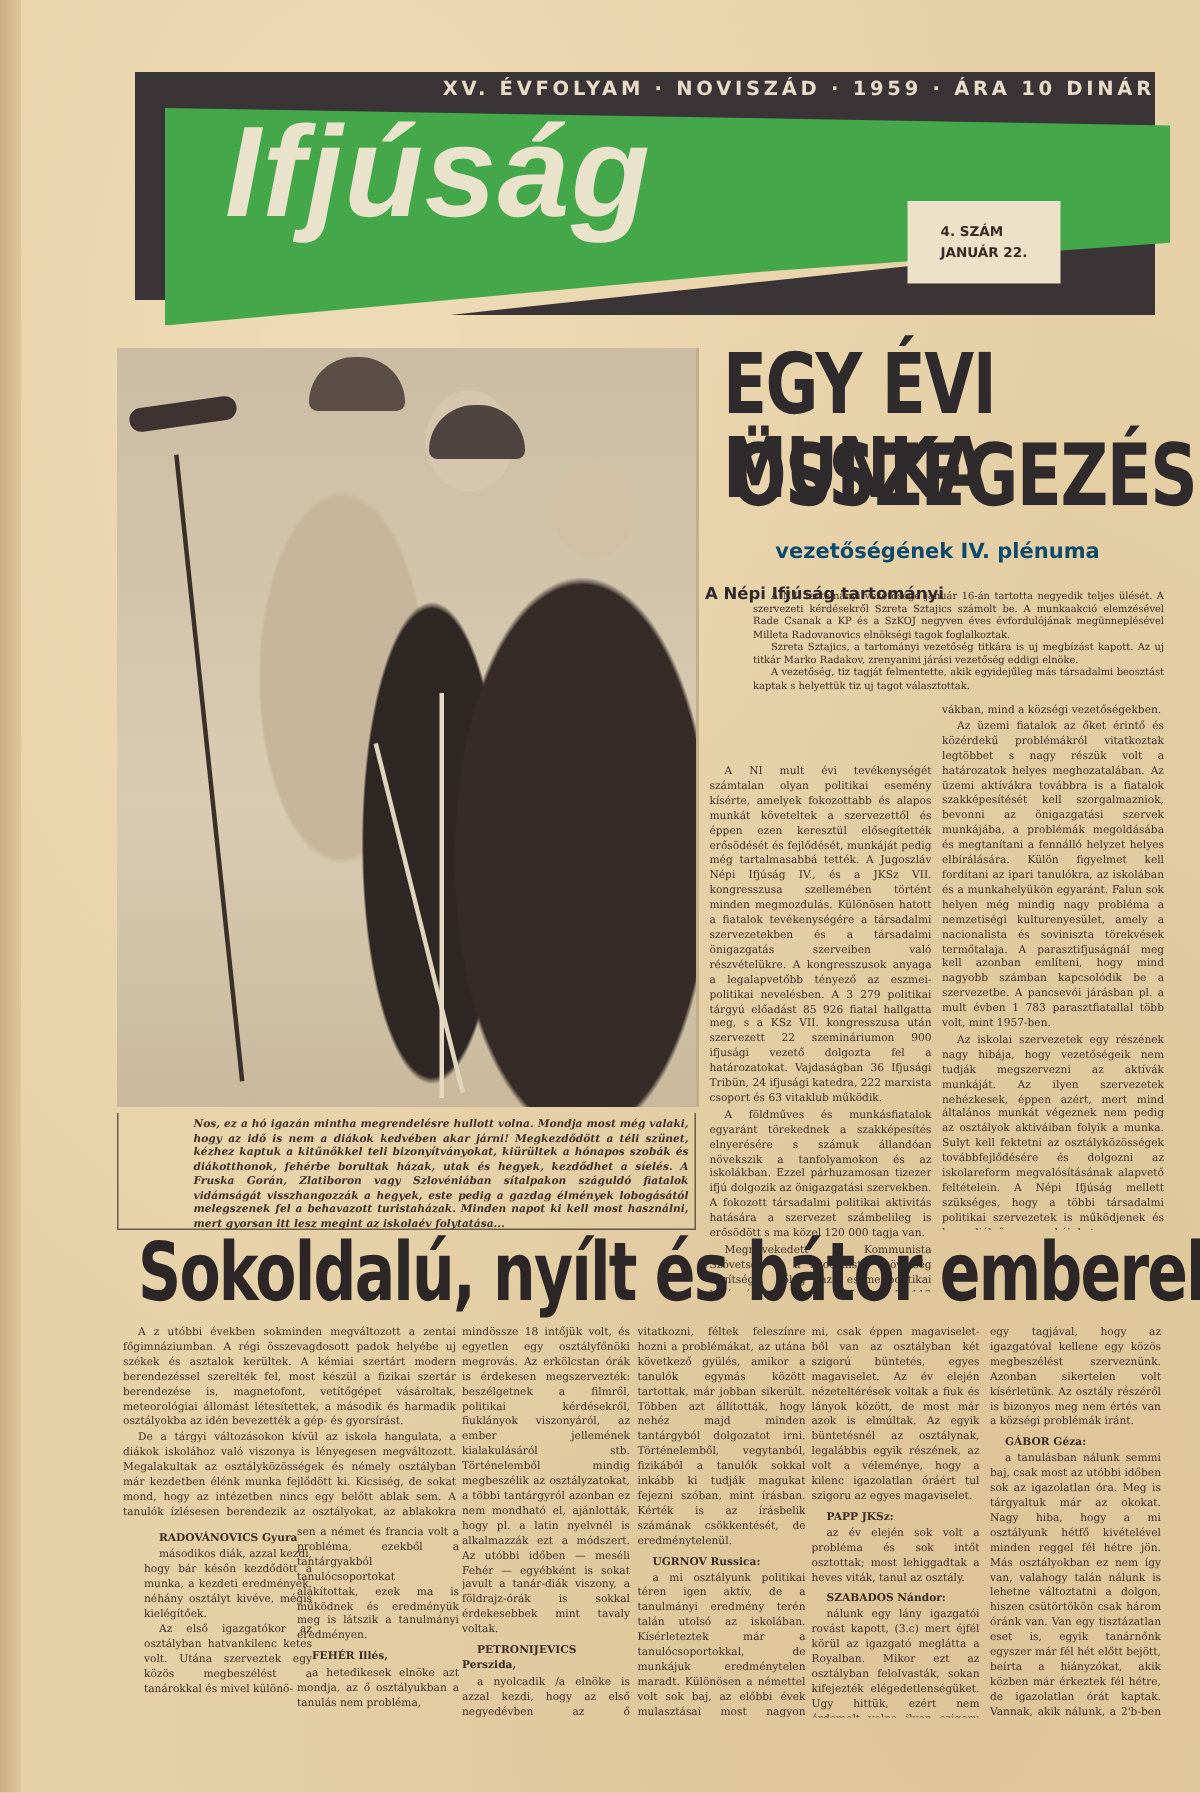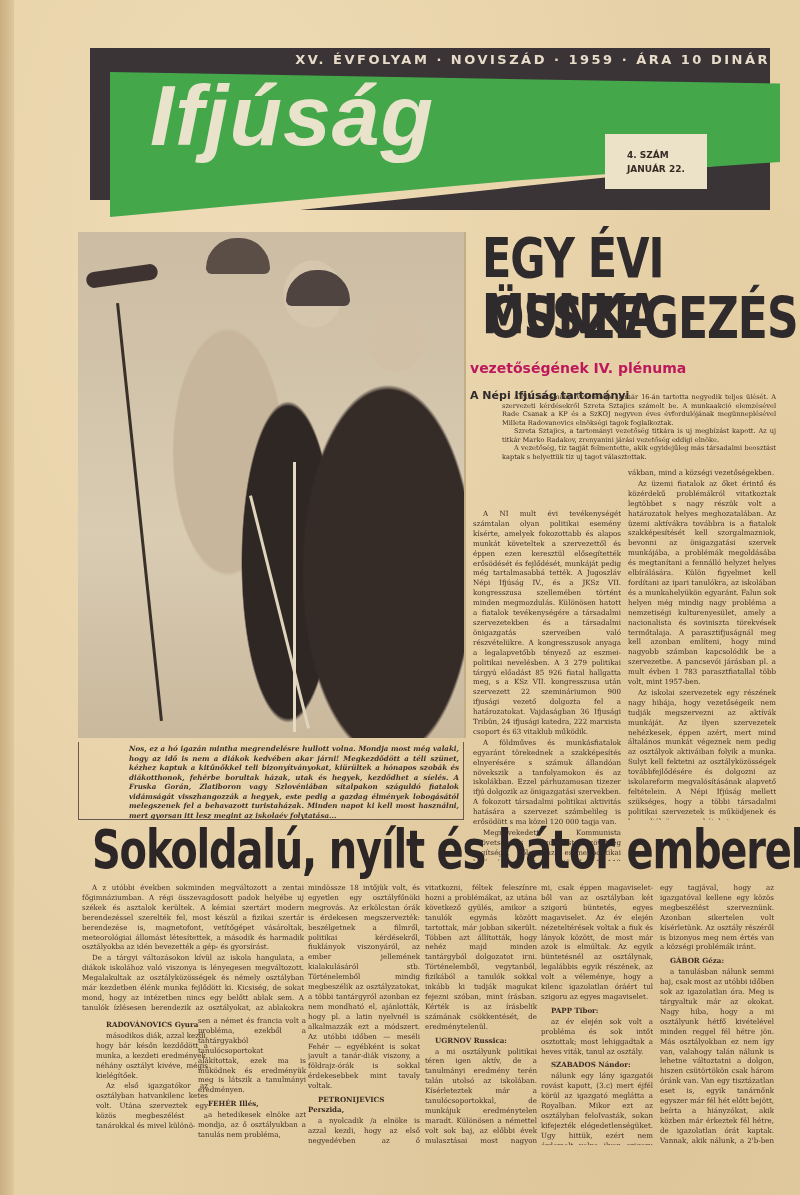--- a/index.html
+++ b/index.html
@@ -56,22 +56,22 @@
     font-size:7.1px; font-style:italic; font-weight:bold; line-height:9.5px; text-align:justify;
     padding:2px 4px 0 50px; box-sizing:border-box; color:#3f3127; }
 
   
   .hl1 { position:absolute; left:482px; top:230px; width:300px; font-family:"DejaVu Sans", sans-serif;
     font-weight:bold; font-size:43px; letter-spacing:-1px; color:#2f2a2b; transform:scaleY(1.3); transform-origin:top left; line-height:1; }
   .hl2 { position:absolute; left:487px; top:290px; width:300px; font-family:"DejaVu Sans", sans-serif;
     font-weight:bold; font-size:44px; letter-spacing:-1px; color:#2f2a2b; transform:scaleY(1.3); transform-origin:top left; line-height:1; }
   .sub1 { position:absolute; left:470px; top:341px; width:310px; text-align:left; font-family:"DejaVu Sans", sans-serif;
     font-weight:bold; font-size:11px; color:#2f2a2b;margin-top:48px; }
-  .sub2 { position:absolute; left:470px; top:360px; width:310px; text-align:left; font-family:"DejaVu Sans", sans-serif;
-    font-weight:bold; font-size:14px; color:#be185d; }
+  .sub2 { position:absolute; left:470px; top:360px; width:310px; text-align:center; font-family:"DejaVu Sans", sans-serif;
+    font-weight:bold; font-size:14px; color:#0c4a6e; }
   .lead { position:absolute; left:502px; top:393px; width:274px; font-size:6.6px; font-weight:normal; line-height:8.5px;
     text-align:justify; color:#3a2b22; }
   .lead p { margin:0; text-indent:12px; }
 
   .col { position:absolute; font-size:7.1px; line-height:9.9px; text-align:justify; color:#3b2c23; }
   .col p { margin:0 0 1px 0; text-indent:10px; }
   .col .name { font-weight:bold; text-indent:10px; margin-top:4px; }
 
   .bighead { position:absolute; left:92px; top:822px; width:680px; font-family:"DejaVu Sans", sans-serif;
     font-weight:bold; font-size:40px; color:#2c2627; letter-spacing:-1.2px; transform:scaleY(1.35); transform-origin:top left; white-space:nowrap; line-height:1; }
@@ -148,21 +148,21 @@
   <p>a nyolcadik /a elnöke is azzal kezdi, hogy az első negyedévben az ő osztályukban is mindössze kilenc diák volt intő nélkül. Erre szerveztek egy közös megbeszélést a tanárokkal, de ott a tanulók nem mertek elég nyiltan</p>
 </div>
 <div class="col" style="left:425px; top:883px; width:112px; height:262px; overflow:hidden;">
   <p style="text-indent:0">vitatkozni, féltek feleszínre hozni a problémákat, az utána következő gyülés, amikor a tanulók egymás között tartottak, már jobban sikerült. Többen azt állították, hogy nehéz majd minden tantárgyból dolgozatot irni. Történelemből, vegytanból, fizikából a tanulók sokkal inkább ki tudják magukat fejezni szóban, mint írásban. Kérték is az írásbelik számának csökkentését, de eredménytelenül.</p>
   <p class="name">UGRNOV Russica:</p>
   <p>a mi osztályunk politikai téren igen aktív, de a tanulmányi eredmény terén talán utolsó az iskolában. Kísérleteztek már a tanulócsoportokkal, de munkájuk eredménytelen maradt. Különösen a némettel volt sok baj, az előbbi évek mulasztásai most nagyon megbosszulták magukat.</p>
 
 </div>
 <div class="col" style="left:541px; top:883px; width:112px; height:262px; overflow:hidden;">
   <p style="text-indent:0">mi, csak éppen magaviselet-ből van az osztályban két szigorú büntetés, egyes magaviselet. Az év elején nézeteltérések voltak a fiuk és lányok között, de most már azok is elmúltak. Az egyik büntetésnél az osztálynak, legalábbis egyik részének, az volt a véleménye, hogy a kilenc igazolatlan óráért tul szigoru az egyes magaviselet.</p>
-  <p class="name">PAPP Tibor:</p>
+  <p class="name">PAPP JKSz:</p>
   <p>az év elején sok volt a probléma és sok intőt osztottak; most lehiggadtak a heves viták, tanul az osztály.</p>
   <p class="name">SZABADOS Nándor:</p>
   <p>nálunk egy lány igazgatói rovást kapott, (3.c) mert éjfél körül az igazgató meglátta a Royalban. Mikor ezt az osztályban feloIvasták, sokan kifejezték elégedetlenségüket. Ugy hittük, ezért nem érdemelt volna ilyen szigoru büntetést. Beszéltem is az iskola ifjusági vezetőségének</p>
 </div>
 <div class="col" style="left:660px; top:883px; width:114px; height:262px; overflow:hidden;">
   <p style="text-indent:0">egy tagjával, hogy az igazgatóval kellene egy közös megbeszélést szerveznünk. Azonban sikertelen volt kísérletünk. Az osztály részéről is bizonyos meg nem értés van a községi problémák iránt.</p>
   <p class="name">GÁBOR Géza:</p>
   <p>a tanulásban nálunk semmi baj, csak most az utóbbi időben sok az igazolatlan óra. Meg is tárgyaltuk már az okokat. Nagy hiba, hogy a mi osztályunk hétfő kivételével minden reggel fél hétre jön. Más osztályokban ez nem így van, valahogy talán nálunk is lehetne változtatni a dolgon, hiszen csütörtökön csak három óránk van. Van egy tisztázatlan eset is, egyik tanárnőnk egyszer már fél hét előtt bejött, beírta a hiányzókat, akik közben már érkeztek fél hétre, de igazolatlan órát kaptak. Vannak, akik nálunk, a 2'b-ben ...</p>
 
 </div>

